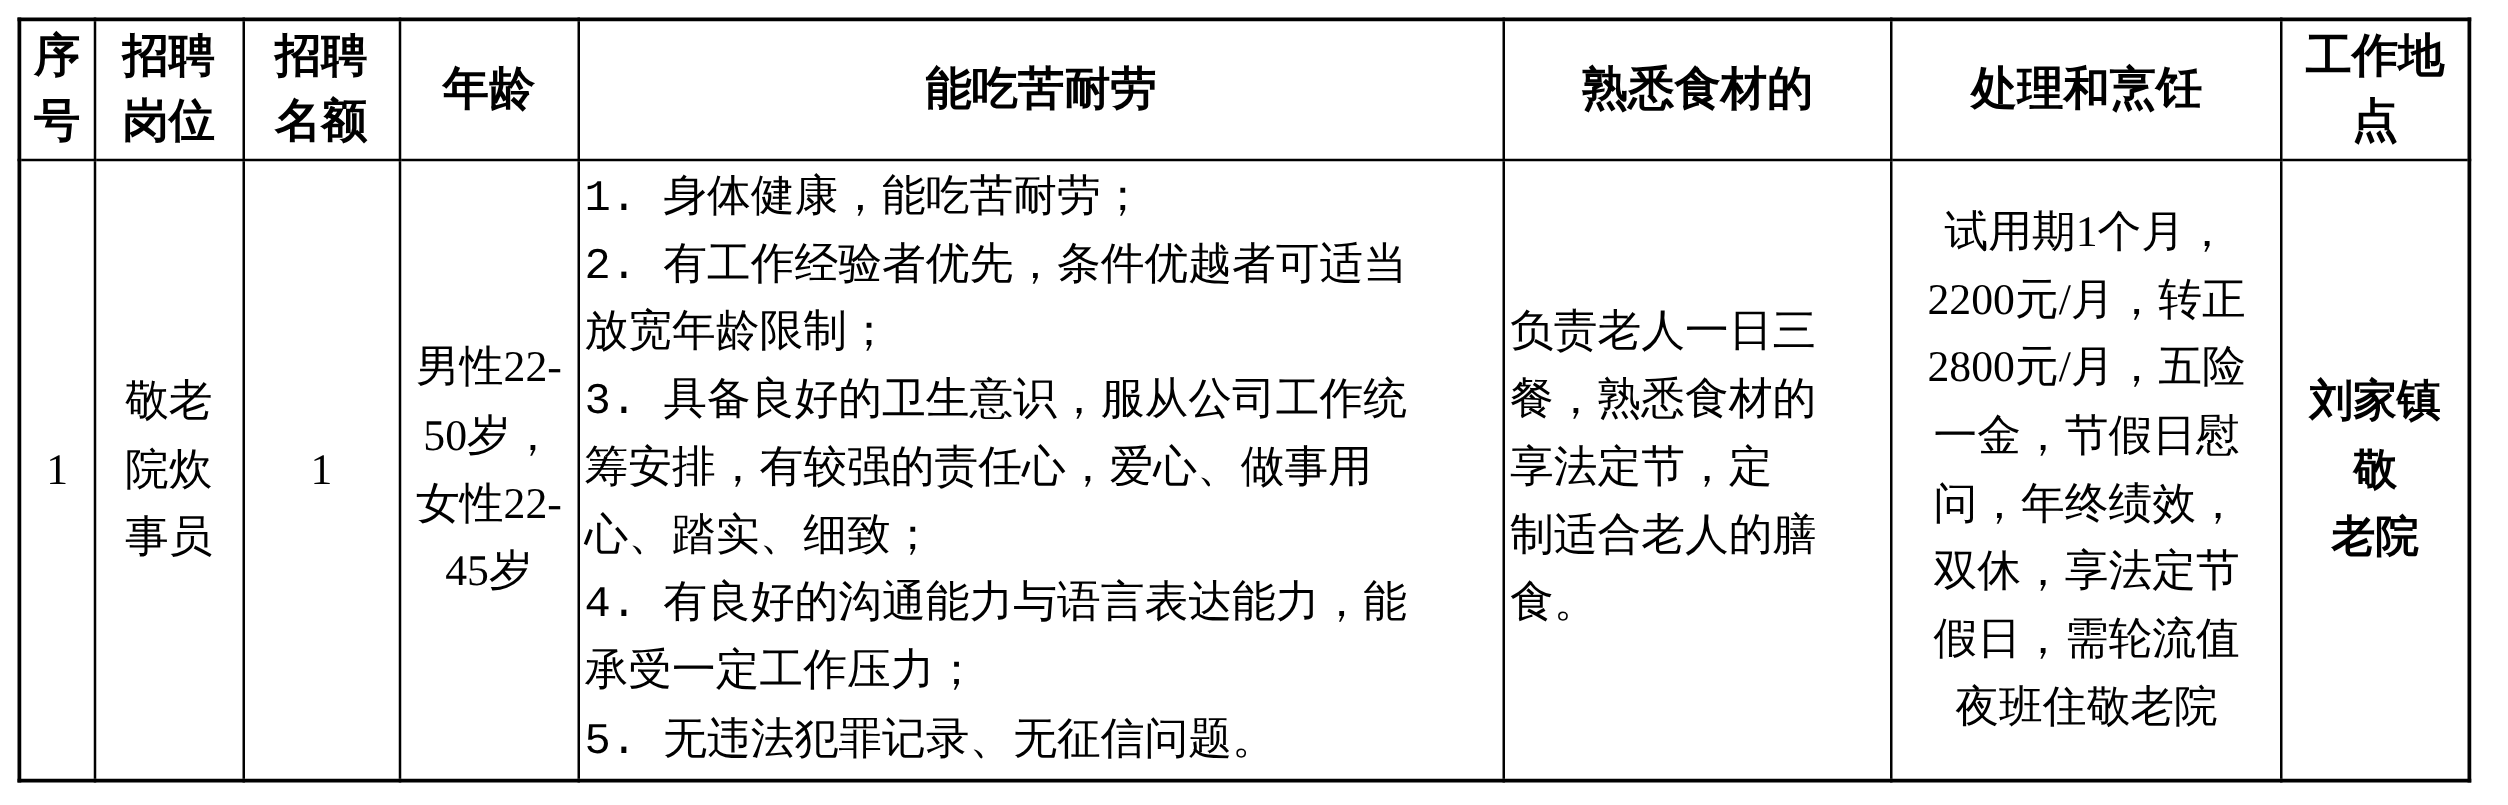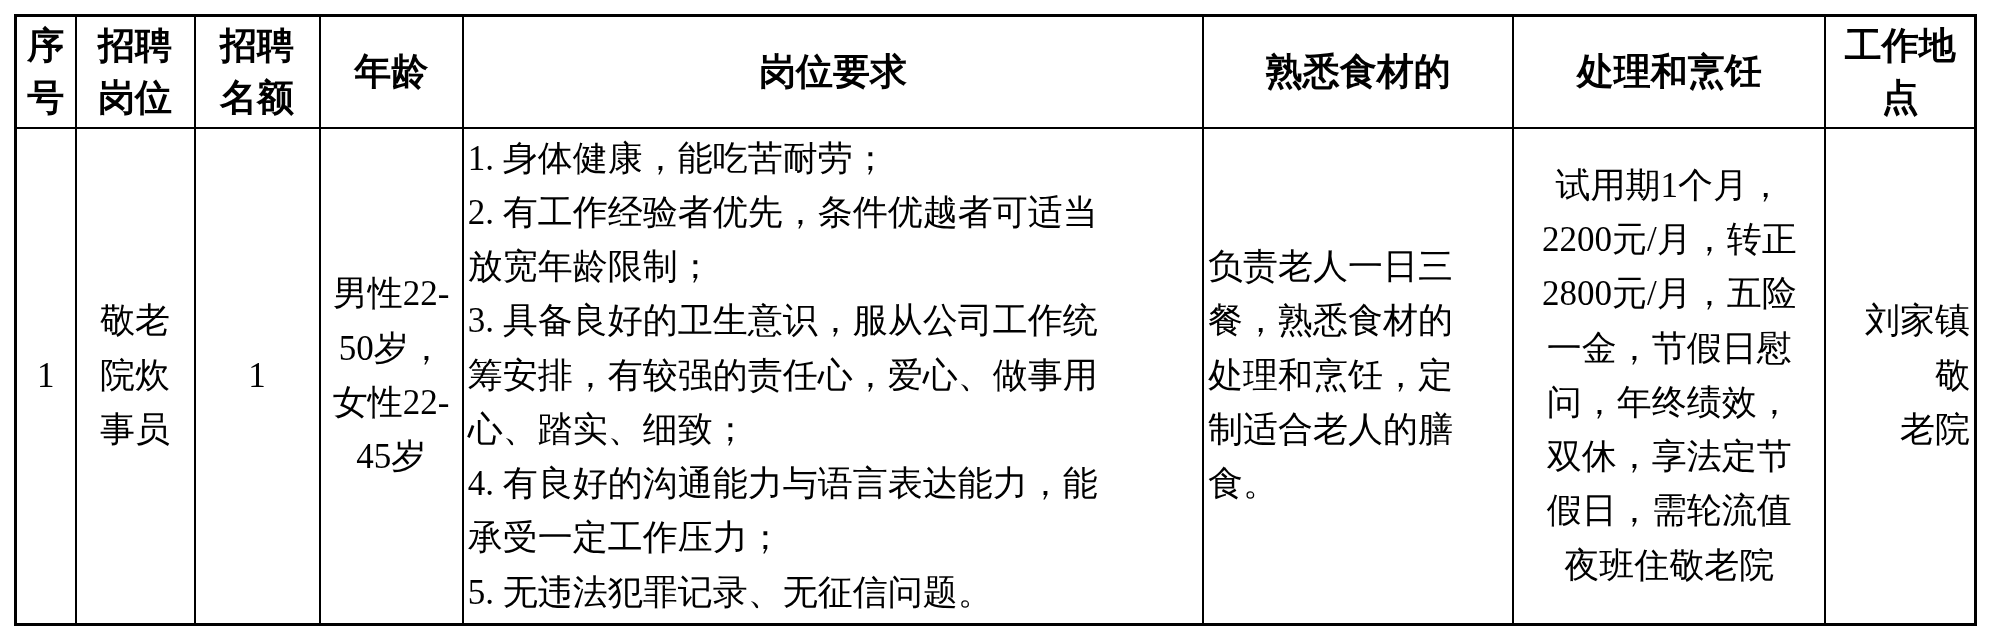--- a/index.html
+++ b/index.html
@@ -34,22 +34,22 @@
     height: 110px;
     padding: 0 4px;
   }
   table.recruit td {
     font-size: 35px;
     line-height: 1.55;
     padding: 0 4px;
   }
   tr.data-row { height: 496px; }
   .c-center { text-align: center; }
-  .c-left   { text-align: left; padding: 0 12px 0 10px; }
-  .c-left-tight { text-align: right; padding: 0 2px 0 6px; }
+  .c-left   { text-align: left; padding: 0 12px 0 10px; font-family: Liberation Mono, monospace; }
+  .c-left-tight { text-align: center; padding: 0 2px 0 6px; font-weight: bold; }
   
   col.w-index    { width: 60px;  }
   col.w-position { width: 119px; }
   col.w-quota    { width: 125px; }
   col.w-age      { width: 143px; }
   col.w-req      { width: 740px; }
   col.w-duty     { width: 310px; }
   col.w-salary   { width: 312px; }
   col.w-loc      { width: 150px; }
 </style>
@@ -69,21 +69,21 @@
   </colgroup>
   <thead>
     <tr>
       <th>序
 号</th>
       <th>招聘
 岗位</th>
       <th>招聘
 名额</th>
       <th>年龄</th>
-      <th>岗位要求</th>
+      <th>能吃苦耐劳</th>
       <th>熟悉食材的</th>
       <th>处理和烹饪</th>
       <th>工作地
 点</th>
     </tr>
   </thead>
   <tbody>
     <tr class="data-row">
       <td class="c-center">1</td>
       <td class="c-center">敬老
@@ -98,21 +98,21 @@
 2. 有工作经验者优先，条件优越者可适当
 放宽年龄限制；
 3. 具备良好的卫生意识，服从公司工作统
 筹安排，有较强的责任心，爱心、做事用
 心、踏实、细致；
 4. 有良好的沟通能力与语言表达能力，能
 承受一定工作压力；
 5. 无违法犯罪记录、无征信问题。</td>
       <td class="c-left">负责老人一日三
 餐，熟悉食材的
-处理和烹饪，定
+享法定节，定
 制适合老人的膳
 食。</td>
       <td class="c-center">试用期1个月，
 2200元/月，转正
 2800元/月，五险
 一金，节假日慰
 问，年终绩效，
 双休，享法定节
 假日，需轮流值
 夜班住敬老院</td>

